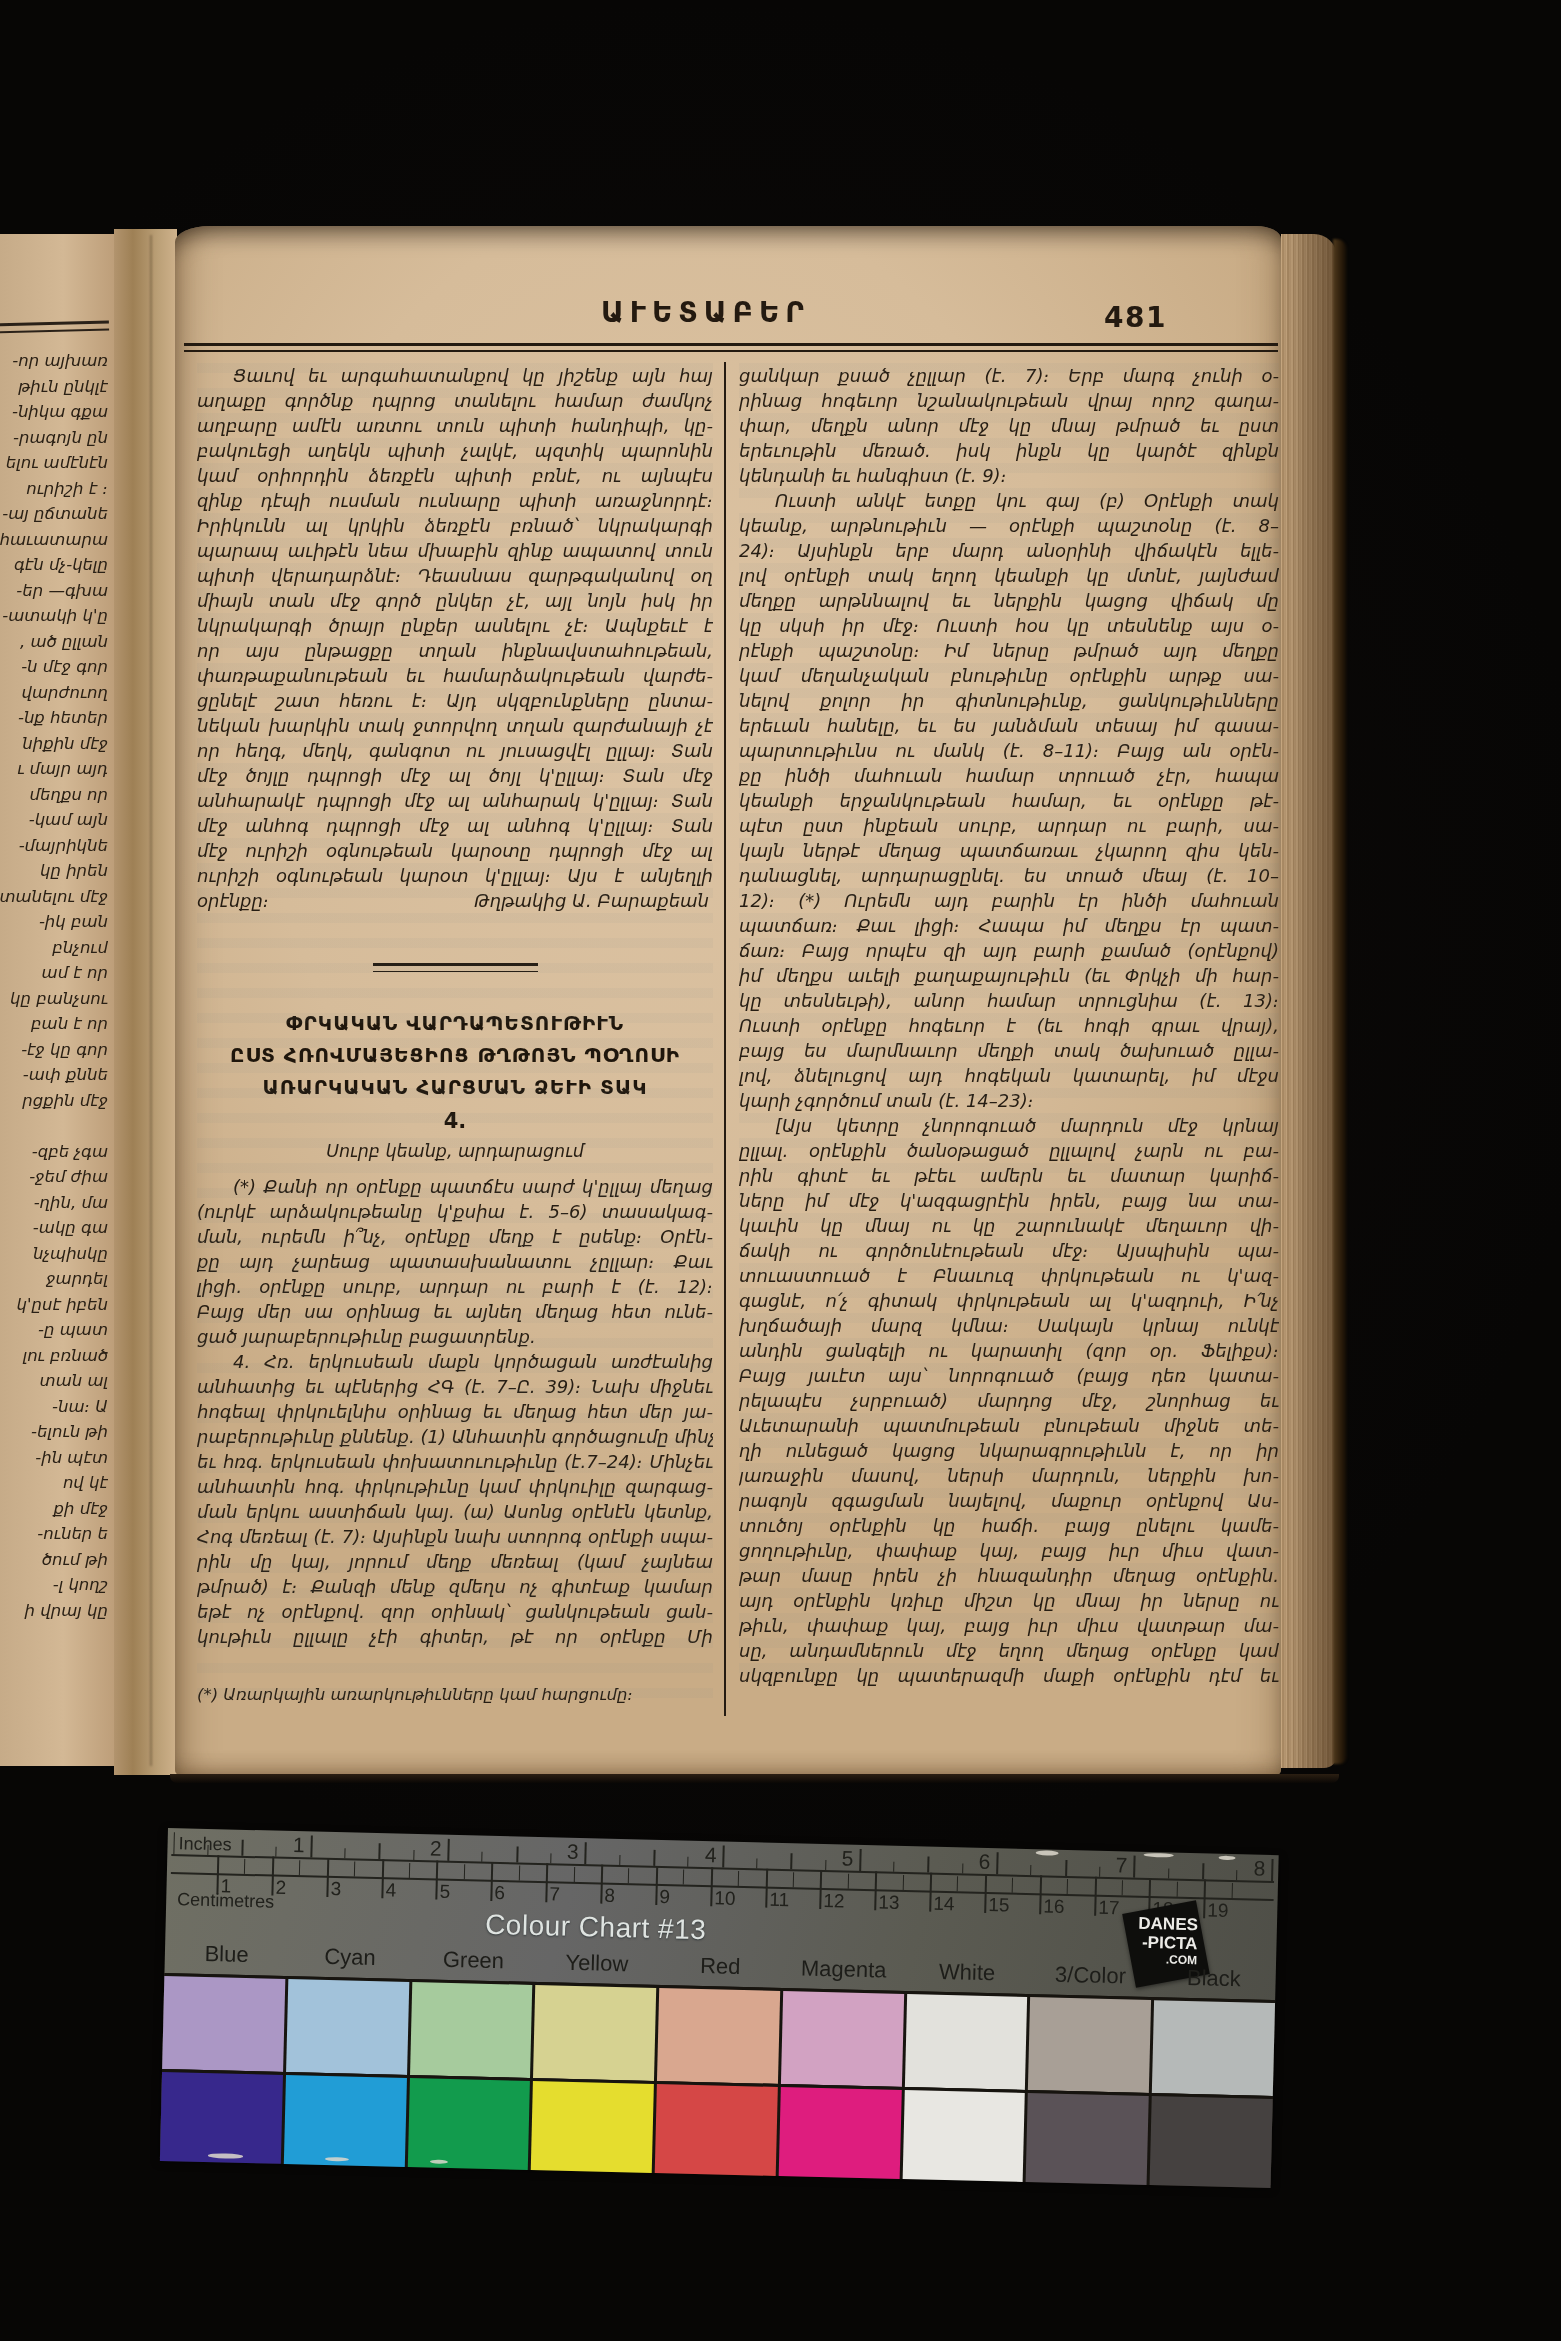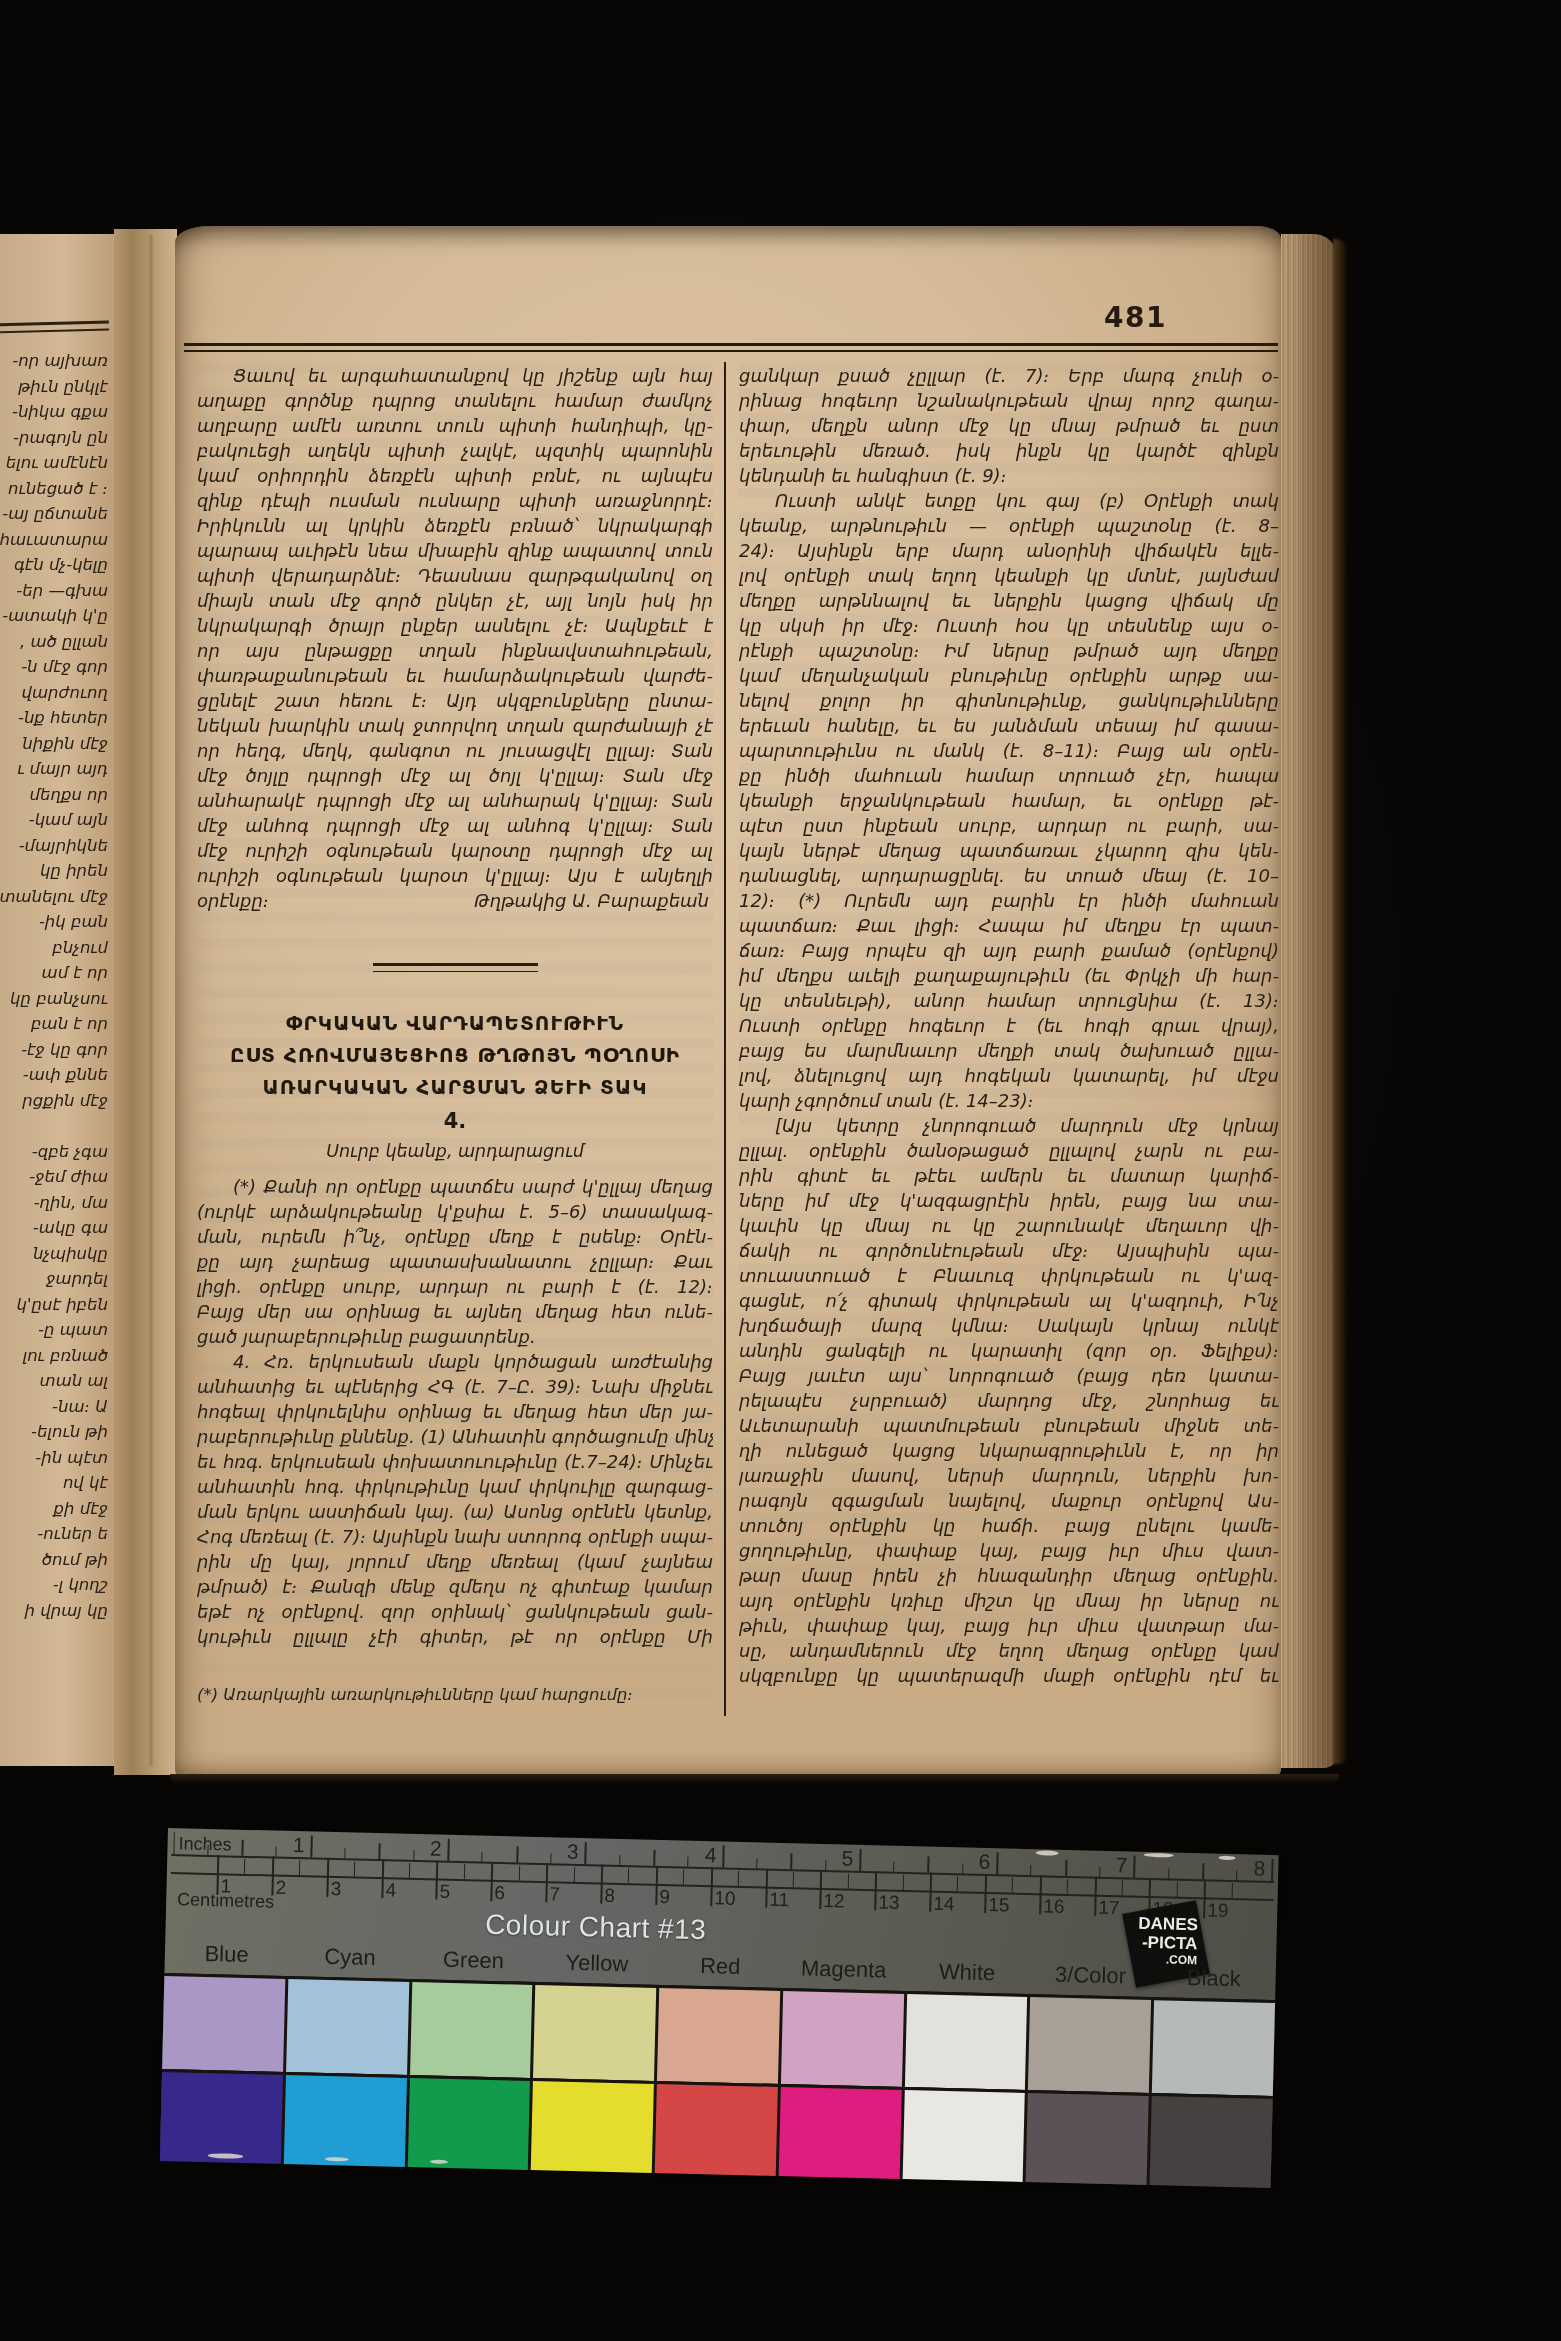--- a/index.html
+++ b/index.html
@@ -92,21 +92,21 @@
 <div id="stage">
 
   <div class="abs left-strip">
     <div class="strip-rule"></div>
     <div class="strip-lines">
         <div class="fragline">որ այխառ-</div>
         <div class="fragline">թիւն ընկլէ</div>
         <div class="fragline">նիկա գքա-</div>
         <div class="fragline">րագոյն ըն-</div>
         <div class="fragline">ելու ամէնէն</div>
-        <div class="fragline">ունեցած է ։</div>
+        <div class="fragline">ուրիշի է ։</div>
         <div class="fragline">այ ըճտանե-</div>
         <div class="fragline">հաւատարա-</div>
         <div class="fragline">գէն մչ-կելը</div>
         <div class="fragline">եր —գխա-</div>
         <div class="fragline">ատակի կ'ը-</div>
         <div class="fragline">ած ըլլան ,</div>
         <div class="fragline">ն մէջ գոր-</div>
         <div class="fragline">վարժուող</div>
         <div class="fragline">նք հետեր-</div>
         <div class="fragline">նիքին մէջ</div>
@@ -143,20 +143,23 @@
         <div class="fragline">ուներ ե-</div>
         <div class="fragline">ծում թի</div>
         <div class="fragline">լ կողշ-</div>
         <div class="fragline">ի վրայ կը</div>
       </div>
   </div>
   <div class="abs gutter"></div>
   <div class="abs crease"></div>
 
   <div class="abs page">
+    <div class="abs page-header">
+      <span class="page-title">ԱՒԵՏԱԲԵՐ</span>
+    </div>
     <div class="abs page-number">481</div>
     <div class="abs header-rule"></div>
     <div class="abs col-divider"></div>
 
     <div class="abs col col-left" style="position:absolute;">
       <div>
           <div class="bodyline just">  Ցաւով եւ արգահատանքով կը յիշենք այն հայ</div>
           <div class="bodyline just">աղաքը գործնք դպրոց տանելու համար ժամկոչ</div>
           <div class="bodyline just">աղբարը ամէն առտու տուն պիտի հանդիպի, կը-</div>
           <div class="bodyline just">բակուեցի աղեկն պիտի չալկէ, պզտիկ պարոնին</div>

